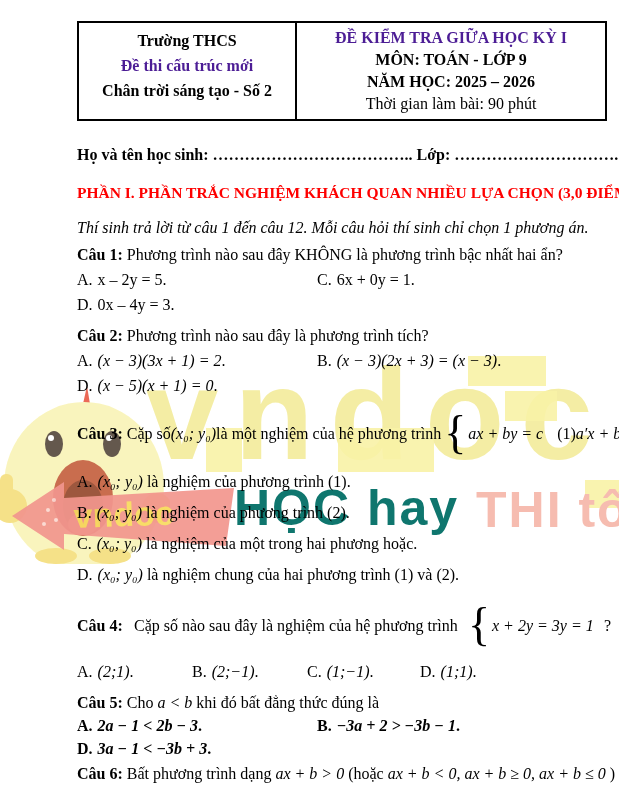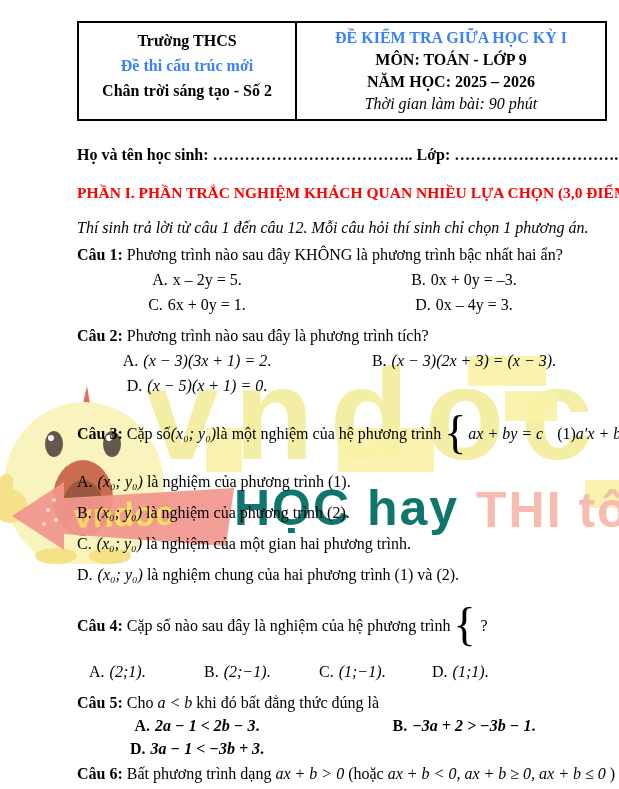--- a/index.html
+++ b/index.html
@@ -17,48 +17,48 @@
            font-weight:bold;font-size:50px;line-height:56px;letter-spacing:2px;color:#f6bcb0;white-space:nowrap;}
   .wm-mascot{position:absolute;left:-8px;top:386px;opacity:.85;}
   .wm-banner{position:absolute;left:10px;top:476px;opacity:.92;}
   
   .content{position:absolute;left:77px;top:21px;width:534px;z-index:1;font-size:16px;}
   .header-table{display:flex;width:530px;border:2px solid #000;box-sizing:border-box;text-align:center;}
   .ht-left{width:218px;border-right:2px solid #000;padding:5px 2px;box-sizing:border-box;}
   .ht-left .hrow{line-height:25px;font-weight:bold;}
   .ht-right{flex:1;padding:4px 2px;}
   .ht-right .hrow{line-height:22px;font-weight:bold;}
-  .red{color:#3b82f6;}
-  .hrow.duration{font-weight:normal;font-style:italic;}
+  .red{color:#4c1d95;}
+  .hrow.duration{font-weight:normal;}
   .student-line{margin-top:25px;font-weight:bold;white-space:nowrap;}
   .section-heading{margin-top:20px;font-weight:bold;font-size:15.5px;color:#fe0000;white-space:nowrap;}
   .instruction{margin-top:17px;font-style:italic;white-space:nowrap;}
   
   .question{position:relative;}
   #q-area .question:nth-child(1){margin-top:5px;}
   #q-area .question:nth-child(2){margin-top:6px;}
   #q-area .question:nth-child(3){margin-top:8px;}
   #q-area .question:nth-child(4){margin-top:11px;}
   #q-area .question:nth-child(5){margin-top:7px;}
   #q-area .question:nth-child(6){margin-top:2px;}
   .stem-line{line-height:25px;white-space:nowrap;}
   .tight .stem-line{line-height:23px;}
-  .stem-flex{display:flex;align-items:center;height:54px;}
+  .stem-flex{display:flex;align-items:center;height:54px;justify-content:space-between;}
   .qlabel{font-weight:bold;margin-right:4px;}
   .math{font-style:italic;}
   .system{display:inline-flex;align-items:center;margin:0 3px;}
   .brace{font-size:46px;font-weight:400;line-height:46px;margin-right:2px;}
   .sys-lines{display:inline-flex;flex-direction:row;}
   .sys-line{line-height:23px;white-space:nowrap;font-style:italic;}
   .sys-tag{font-style:normal;margin-left:14px;}
-  .opts.grid2{display:grid;grid-template-columns:240px auto;text-align:center;}
+  .opts.grid2{display:grid;grid-template-columns:240px auto;}
   .opts.grid2 .opt{line-height:25px;white-space:nowrap;}
   .tight .opts.grid2 .opt{line-height:23px;font-weight:bold;}
   .opts.row4{display:grid;grid-template-columns:115px 115px 113px auto;margin-top:7px;}
-  .opts.row4 .opt{line-height:25px;white-space:nowrap;margin-left:12px;}
+  .opts.row4 .opt{line-height:25px;white-space:nowrap;}
   .opts.stack .opt{display:block;line-height:25px;margin-top:6px;white-space:nowrap;}
   .opts.stack .opt:first-child{margin-top:9px;}
   .opt-label{margin-right:5px;}
 </style>
 </head>
 <body>
 
 <div class="page">
 
   <div class="wm-layer">
@@ -124,21 +124,20 @@
 
     <div class="section-heading">PHẦN I. PHẦN TRẮC NGHIỆM KHÁCH QUAN NHIỀU LỰA CHỌN (3,0 ĐIỂM)</div>
 
     <div class="instruction">Thí sinh trả lời từ câu 1 đến câu 12. Mỗi câu hỏi thí sinh chỉ chọn 1 phương án.</div>
 
     <div id="q-area">
         <div class="question">
           <div class="stem-line"><span class="qlabel">Câu 1:</span><span>Phương trình nào sau đây KHÔNG là phương trình bậc nhất hai ẩn?</span></div>
           <div class="opts grid2">
             <span class="opt"><span class="opt-label">A.</span><span>x – 2y = 5.</span></span>
-            <span class="opt"><span class="opt-label">B.</span><span>0x + 0y = –3.</span></span>
             <span class="opt"><span class="opt-label">C.</span><span>6x + 0y = 1.</span></span>
             <span class="opt"><span class="opt-label">D.</span><span>0x – 4y = 3.</span></span>
           </div>
         </div>
         <div class="question">
           <div class="stem-line"><span class="qlabel">Câu 2:</span><span>Phương trình nào sau đây là phương trình tích?</span></div>
           <div class="opts grid2">
             <span class="opt"><span class="opt-label">A.</span><span class="math">(x − 3)(3x + 1) = 2</span><span>.</span></span>
             <span class="opt"><span class="opt-label">B.</span><span class="math">(x − 3)(2x + 3) = (x − 3)</span><span>.</span></span>
             <span class="opt"><span class="opt-label">D.</span><span class="math">(x − 5)(x + 1) = 0</span><span>.</span></span>
@@ -155,30 +154,34 @@
               <span class="sys-lines">
                 <span class="sys-line"><span class="sys-eq">ax + by = c</span><span class="sys-tag">(1)</span></span>
                 <span class="sys-line"><span class="sys-eq">a′x + b′y = c′</span><span class="sys-tag">(2)</span></span>
               </span>
             </span>
             <span> nếu</span>
           </div>
           <div class="opts stack">
             <span class="opt"><span class="opt-label">A.</span><span class="math">(x₀; y₀)</span><span> là nghiệm của phương trình (1).</span></span>
             <span class="opt"><span class="opt-label">B.</span><span class="math">(x₀; y₀)</span><span> là nghiệm của phương trình (2).</span></span>
-            <span class="opt"><span class="opt-label">C.</span><span class="math">(x₀; y₀)</span><span> là nghiệm của một gian hai phương trình.</span></span>
+            <span class="opt"><span class="opt-label">C.</span><span class="math">(x₀; y₀)</span><span> là nghiệm của một trong hai phương hoặc.</span></span>
             <span class="opt"><span class="opt-label">D.</span><span class="math">(x₀; y₀)</span><span> là nghiệm chung của hai phương trình (1) và (2).</span></span>
           </div>
         </div>
         <div class="question">
           <div class="stem-line stem-flex">
             <span class="qlabel">Câu 4:</span>
             <span>Cặp số nào sau đây là nghiệm của hệ phương trình </span>
             <span class="system">
               <span class="brace">{</span>
+              <span class="sys-lines">
+                <span class="sys-line"><span class="sys-eq">x + 2y = 3</span></span>
+                <span class="sys-line"><span class="sys-eq">y = 1</span></span>
+              </span>
             </span>
             <span>?</span>
           </div>
           <div class="opts row4">
             <span class="opt"><span class="opt-label">A.</span><span class="math">(2;1)</span><span>.</span></span>
             <span class="opt"><span class="opt-label">B.</span><span class="math">(2;−1)</span><span>.</span></span>
             <span class="opt"><span class="opt-label">C.</span><span class="math">(1;−1)</span><span>.</span></span>
             <span class="opt"><span class="opt-label">D.</span><span class="math">(1;1)</span><span>.</span></span>
           </div>
         </div>

